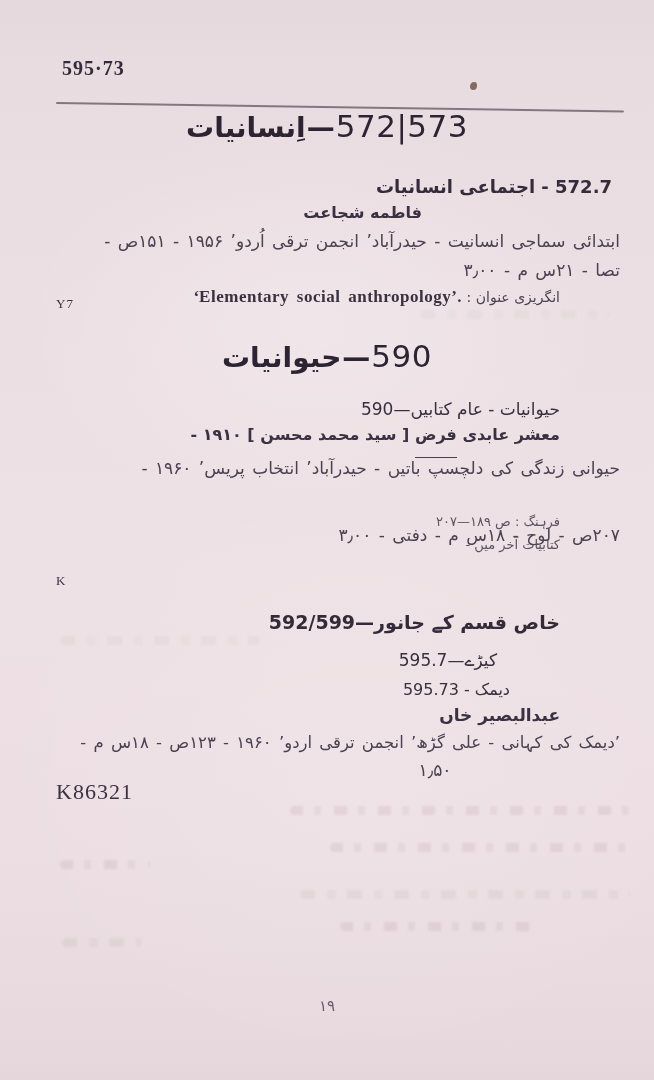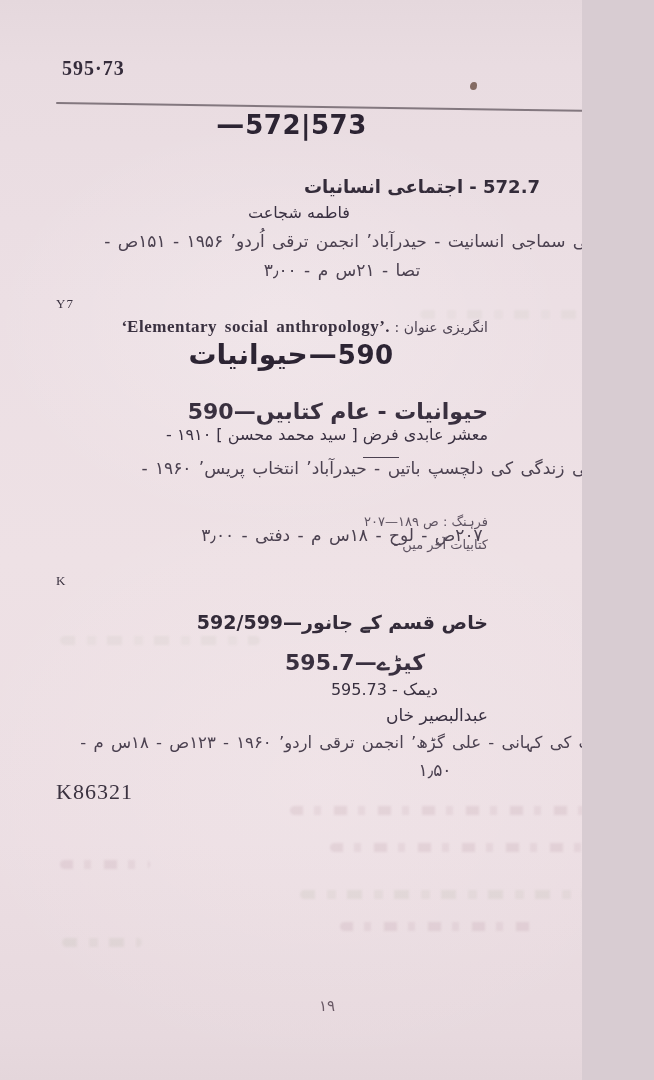--- a/index.html
+++ b/index.html
@@ -1,53 +1,53 @@
 <!DOCTYPE html>
 <html lang="ur"><head>
 <meta charset="utf-8">
 <style>
   html,body{margin:0;padding:0;background:#d8ccd2;}
   .page{
-    position:relative;width:582px;height:1080px;overflow:hidden;
+    position:relative;width:654px;height:1080px;overflow:hidden;
     background:
       radial-gradient(ellipse 420px 300px at 48% 30%, rgba(255,252,252,.22), rgba(255,255,255,0) 70%),
       radial-gradient(ellipse 500px 400px at 55% 72%, rgba(255,250,250,.16), rgba(255,255,255,0) 75%),
       linear-gradient(180deg,#e5d8dd 0%,#e9dce1 6%,#ecdfe4 28%,#eee1e5 52%,#ecdee3 78%,#e7d9de 96%,#e4d6db 100%);
     font-family:"DejaVu Sans",sans-serif;
     color:#453c4a;
   }
   .abs{position:absolute;}
   .latin-serif{font-family:"Liberation Serif","DejaVu Serif",serif;}
   .rtl{direction:rtl;unicode-bidi:isolate;}
   .ltrnum{direction:ltr;unicode-bidi:isolate;}
 
   .top-class{left:62px;top:57px;font-size:20px;font-weight:bold;letter-spacing:1px;color:#352c3b;}
   .rule{left:56px;top:102px;width:568px;height:2px;background:#60555e;opacity:.75;
         transform:rotate(0.85deg);transform-origin:left center;border-radius:2px;}
   .speck{left:470px;top:82px;width:7px;height:8px;background:#6a4f43;border-radius:60% 40% 55% 45%;opacity:.8;}
 
   .h-main{left:0;top:108px;width:100%;display:flex;justify-content:center;align-items:baseline;
           direction:rtl;color:#2c2433;}
-  .h-main .num{font-size:26px;font-weight:bold;letter-spacing:.5px;}
+  .h-main .num{font-size:31px;font-weight:normal;letter-spacing:.5px;}
   .h-main .dash{font-size:28px;font-weight:bold;margin:0 1px;}
   .h-main .ttl{font-size:28px;font-weight:bold;}
   .h-590{top:338px;}
 
   .secline{right:42px;top:176px;font-size:18px;font-weight:bold;color:#342c3a;}
   .secline .num{font-size:18px;}
-  .author{font-size:16px;font-weight:normal;color:#3a3142;text-align:center;}
+  .author{font-size:16px;font-weight:bold;color:#3a3142;text-align:center;}
   .a1{right:232px;top:203px;}
   .entry{left:64px;width:556px;text-align:right;font-size:17px;line-height:1.45;color:#4b4150;word-spacing:2px;}
-  .e-center{text-align:center;}
-  .eng-line{right:94px;top:287px;font-size:14px;color:#4b4150;margin-top:30px;}
+  .e-center{}
+  .eng-line{right:94px;top:287px;font-size:14px;color:#4b4150;}
   .eng-line .eng{font-family:"Liberation Serif","DejaVu Serif",serif;font-size:17px;font-weight:bold;
                  color:#3a3140;letter-spacing:.5px;word-spacing:3px;}
   .shelf{font-size:13px;color:#3b3240;letter-spacing:1px;}
 
-  .subline{font-size:22px;font-weight:bold;color:#39303f;}
+  .subline{font-size:17px;font-weight:normal;color:#39303f;}
   .note{font-size:13px;color:#5d5260;}
   .u{border-bottom:1px solid #4b4150;padding-bottom:13px;}
   .h-592{right:94px;top:611px;font-size:19px;font-weight:bold;color:#332b39;}
   .price{left:380px;top:760px;width:110px;text-align:center;font-size:17px;color:#4b4150;}
   .pagenum{left:297px;top:997px;width:60px;text-align:center;font-size:15px;color:#6a5a66;}
 
   
   .bleed{height:9px;border-radius:5px;filter:blur(1.2px);opacity:.5;
     background:repeating-linear-gradient(90deg, rgba(158,116,132,.28) 0 13px, rgba(158,116,132,0) 13px 24px, rgba(158,116,132,.2) 24px 31px, rgba(158,116,132,0) 31px 44px);}
   .bleed.g{background:repeating-linear-gradient(90deg, rgba(140,150,120,.22) 0 15px, rgba(140,150,120,0) 15px 27px, rgba(140,150,120,.16) 27px 36px, rgba(140,150,120,0) 36px 47px);}
@@ -57,20 +57,21 @@
 
 <div class="page">
 
   <div class="abs top-class latin-serif">595·73</div>
   <div class="abs rule"></div>
   <div class="abs speck"></div>
 
   <div class="abs h-main">
     <span class="num ltrnum">572|573</span>
       <span class="dash">—</span>
+      <span class="ttl">اِنسانیات</span>
   </div>
 
   <div class="abs secline rtl">
     <span class="num ltrnum">572.7</span><span> - </span><span>اجتماعی انسانیات</span>
   </div>
   <div class="abs author a1 rtl">فاطمه شجاعت</div>
   <div class="abs entry rtl" style="top:229px;">ابتدائی سماجی انسانیت - حیدرآباد’ انجمن ترقی اُردو’ ۱۹۵۶ - ۱۵۱ص -</div>
   <div class="abs entry e-center rtl" style="top:258px;">تصا - ۲۱س م - ۳٫۰۰</div>
   <div class="abs eng-line rtl">
     <span>انگریزی عنوان</span><span> : </span><span class="eng" dir="ltr">‘Elementary social anthropology’.</span>

